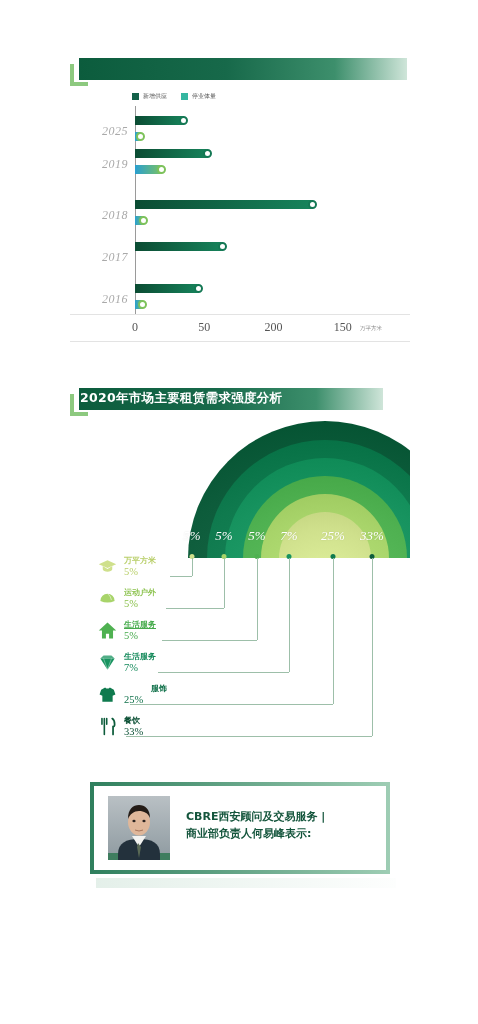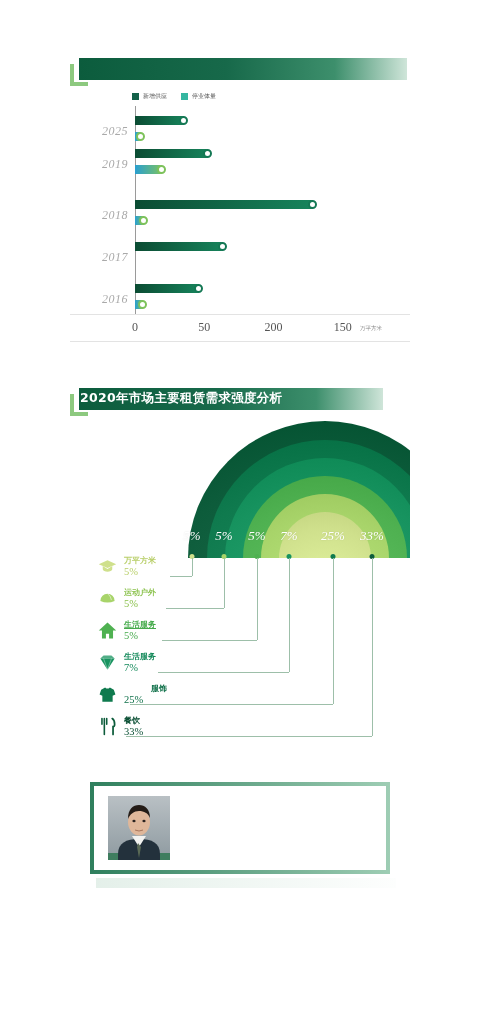--- a/index.html
+++ b/index.html
@@ -321,15 +321,19 @@
         <path d="M10 58 c0-11 8-15 21-15 s21 4 21 15 v6 H10 z" fill="#23313c"></path>
         <path d="M24 40 h14 l-7 11 z" fill="#f2f2f0"></path>
         <path d="M30 47 l3 4 -2 11 -2-11 z" fill="#5a6a56"></path>
         <ellipse cx="31" cy="26" rx="11" ry="13.5" fill="#dfb79a"></ellipse>
         <path d="M20 23 c0-10 5-14 11-14 s11 4 11 13 c-2-5-6-7-11-7 s-9 3-11 8 z" fill="#241c17"></path>
         <ellipse cx="26" cy="25" rx="1.6" ry="1.2" fill="#2b2320"></ellipse>
         <ellipse cx="36" cy="25" rx="1.6" ry="1.2" fill="#2b2320"></ellipse>
         <path d="M27 34 q4 2 8 0" stroke="#a8755a" stroke-width="1" fill="none"></path>
       </svg>
     </div>
+    <div class="qc-text">
+      <div>CBRE西安顾问及交易服务 |</div>
+      <div>商业部负责人何易峰表示:</div>
+    </div>
   </div>
 </div>
 <div class="qc-shadow"></div>
 
 </body></html>

